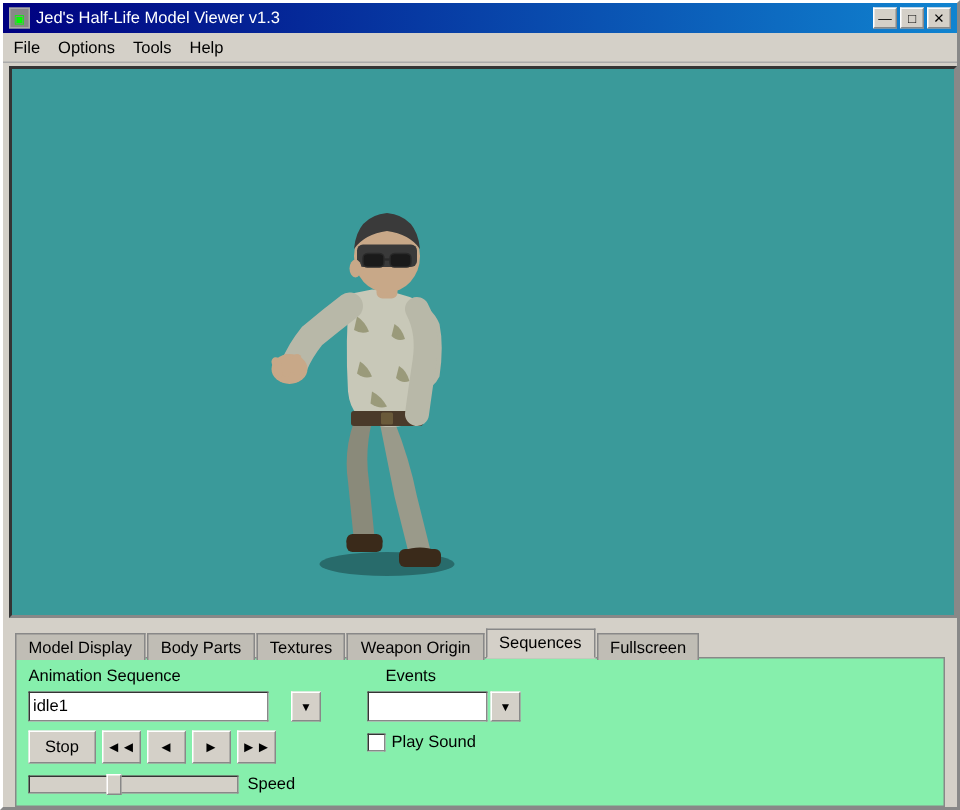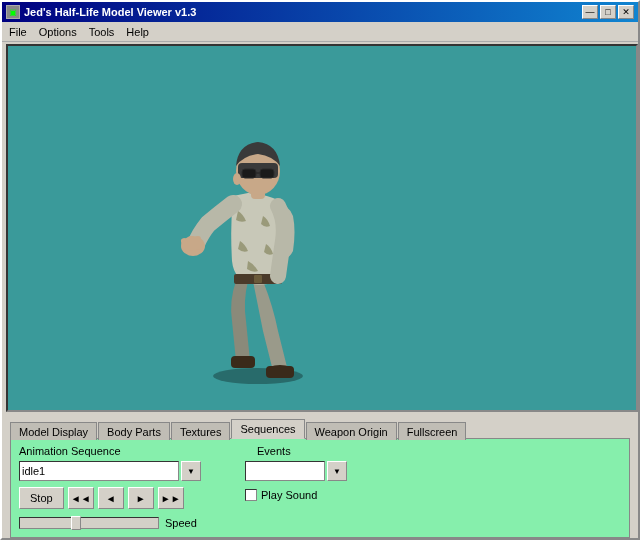--- a/index.html
+++ b/index.html
@@ -33,21 +33,21 @@
       height: 14px;
       background: #888;
       border: 1px solid #aaa;
       display: flex;
       align-items: center;
       justify-content: center;
       font-size: 8px;
     }
     .title-bar-title {
       font-size: 11px;
-      font-weight: bold;
+      font-weight: normal;
     }
     .title-bar-buttons {
       display: flex;
       gap: 2px;
     }
     .title-btn {
       width: 16px;
       height: 14px;
       background: #d4d0c8;
       border: 1px solid #888;
@@ -141,21 +141,21 @@
       gap: 4px;
       min-width: 210px;
     }
     .section-label {
       font-size: 11px;
       font-weight: normal;
     }
     .dropdown-row {
       display: flex;
       align-items: center;
-      gap: 2px;
+      gap: 15px;
     }
     .dropdown {
       width: 160px;
       height: 20px;
       background: white;
       border: 1px inset #888;
       font-size: 11px;
       padding: 1px 2px;
     }
     .dropdown-arrow {
@@ -376,25 +376,25 @@
     <div class="tabs-row">
       <div class="tab">
         <span>Model Display</span>
       </div>
       <div class="tab">
         <span>Body Parts</span>
       </div>
       <div class="tab">
         <span>Textures</span>
       </div>
+      <div class="tab">
+        <span>Weapon Origin</span>
+      </div>
       <div class="tab active">
         <span>Sequences</span>
-      </div>
-      <div class="tab">
-        <span>Weapon Origin</span>
       </div>
       <div class="tab">
         <span>Fullscreen</span>
       </div>
     </div>
 
     <div class="tab-content">
 
       <div class="anim-section">
         <span class="section-label">Animation Sequence</span>

